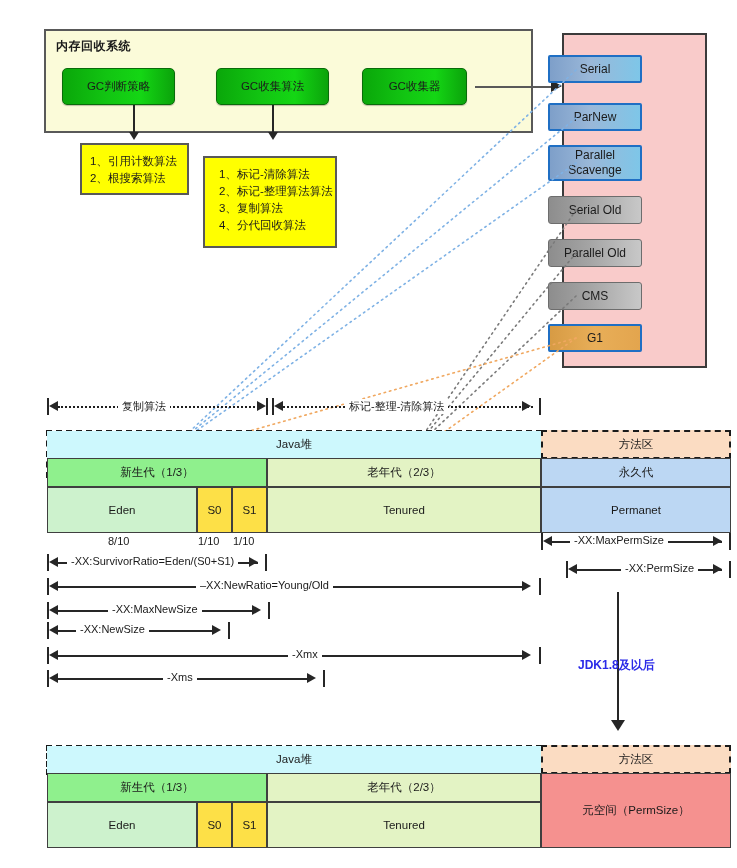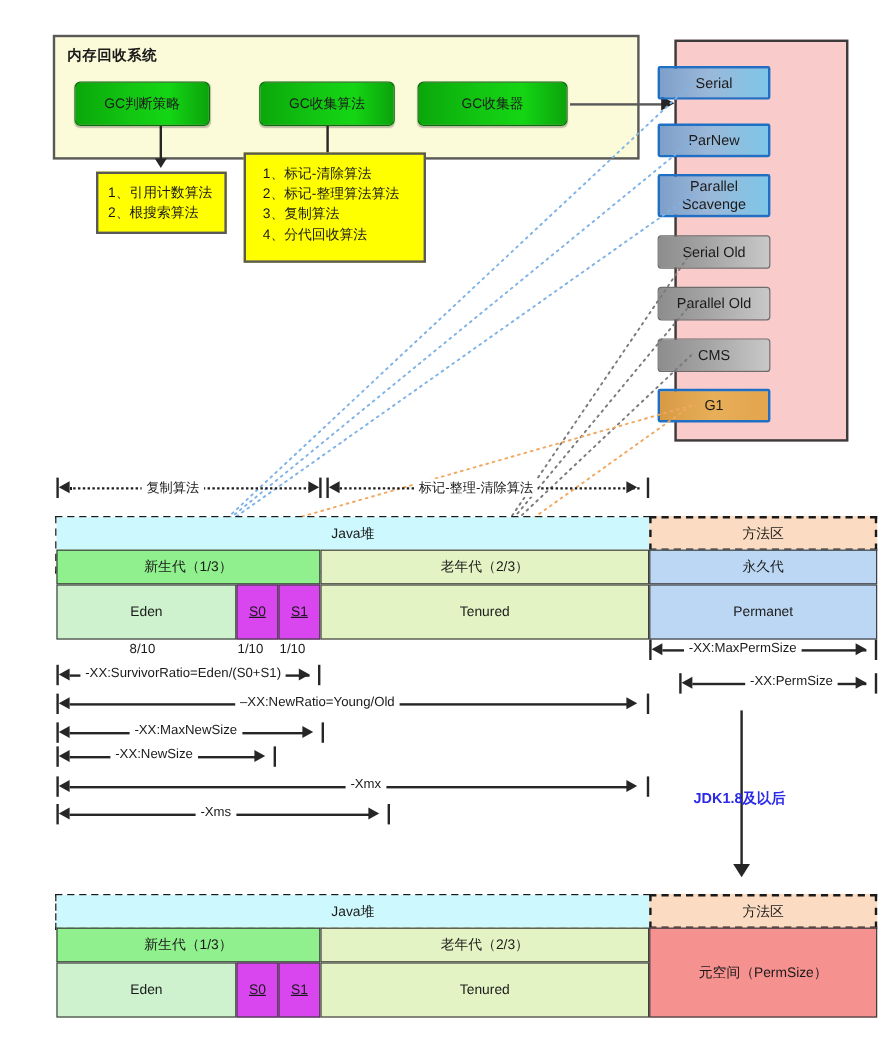--- a/index.html
+++ b/index.html
@@ -22,29 +22,29 @@
   }
   .gcbox{
     height:37px;border:1px solid #0a6b0a;border-radius:5px;
     background:linear-gradient(to right,#0aa70a 0%,#12c512 40%,#14d614 70%,#0ba30b 100%);
     color:#1b1b1b;font-size:11.5px;
     display:flex;align-items:center;justify-content:center;
     box-shadow:0 1px 1px rgba(0,0,0,.25);
   }
   #gcbox-0{left:62px;top:68px;width:113px;}
   #gcbox-1{left:216px;top:68px;width:113px;}
-  #gcbox-2{left:348px;top:68px;width:125px;}
+  #gcbox-2{left:362px;top:68px;width:105px;}
 
   .ybox{
     background:#ffff00;border:2px solid #595959;
     font-size:11.5px;color:#1a1a1a;line-height:17px;
     padding:8px 0 0 8px;
   }
   #ybox-0{left:80px;top:143px;width:109px;height:52px;}
-  #ybox-1{left:203px;top:127px;width:152px;height:92px;padding-left:14px;}
+  #ybox-1{left:203px;top:156px;width:134px;height:92px;padding-left:14px;}
 
   
   .vline{background:#262626;width:2px;}
   .varrow{
     width:0;height:0;border-left:5px solid transparent;border-right:5px solid transparent;
     border-top:8px solid #262626;
   }
 
   
   #collector-panel{
@@ -74,21 +74,21 @@
   .cell{
     border:1.4px solid #3f3f3f;display:flex;align-items:center;justify-content:center;
     font-size:11.5px;color:#1a1a1a;
   }
   .heap-top{background:#cdf8fd;}
   .meth-top{background:#fbdcc2;border:2px dashed #1a1a1a;}
   .young{background:#8ff08d;}
   .old{background:#e3f3c4;}
   .perm{background:#bcd7f3;}
   .eden{background:#cdf2cd;}
-  .surv{background:#d946ef;text-decoration:underline;}
+  .surv{background:#fde047;}
   .meta{background:#f5918f;}
   .dashbox{border:2px dashed #1a1a1a;}
 
   .ratio{font-size:11px;color:#1a1a1a;position:absolute;}
 
   #jdk-note{
     font-size:12px;font-weight:bold;color:#2a2ae8;left:578px;top:657px;white-space:nowrap;
   }
   #jdk-line{left:617px;top:592px;width:2px;height:130px;background:#262626;}
   #jdk-arrow{left:611px;top:720px;width:0;height:0;
@@ -226,21 +226,21 @@
 <div class="abs mline" style="left:58px;top:610px;width:195px;"></div>
 <div class="abs ar-r" style="left:252px;top:605px;"></div>
 <div class="abs cap" style="left:268px;top:602px;height:17px;"></div>
 <div class="abs mlabel" style="left:108px;top:603px;">-XX:MaxNewSize</div>
 
 <div class="abs cap" style="left:47px;top:622px;height:17px;"></div>
 <div class="abs ar-l" style="left:49px;top:625px;"></div>
 <div class="abs mline" style="left:58px;top:630px;width:155px;"></div>
 <div class="abs ar-r" style="left:212px;top:625px;"></div>
 <div class="abs cap" style="left:228px;top:622px;height:17px;"></div>
-<div class="abs mlabel" style="left:92px;top:623px;">-XX:NewSize</div>
+<div class="abs mlabel" style="left:76px;top:623px;">-XX:NewSize</div>
 
 <div class="abs cap" style="left:47px;top:647px;height:17px;"></div>
 <div class="abs ar-l" style="left:49px;top:650px;"></div>
 <div class="abs mline" style="left:58px;top:655px;width:465px;"></div>
 <div class="abs ar-r" style="left:522px;top:650px;"></div>
 <div class="abs cap" style="left:539px;top:647px;height:17px;"></div>
 <div class="abs mlabel" style="left:288px;top:648px;">-Xmx</div>
 
 <div class="abs cap" style="left:47px;top:670px;height:17px;"></div>
 <div class="abs ar-l" style="left:49px;top:673px;"></div>

